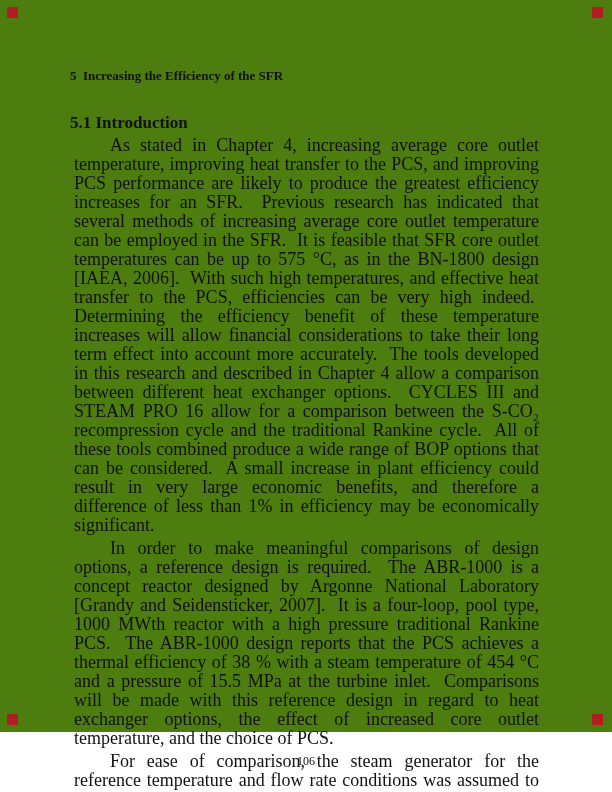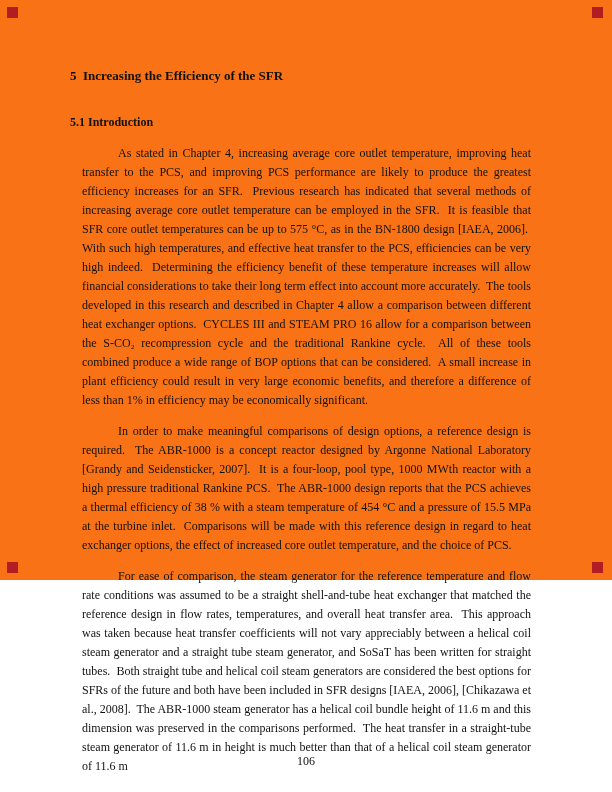--- a/index.html
+++ b/index.html
@@ -12,22 +12,22 @@
     background: #ffffff;
     font-family: "Liberation Serif", serif;
     color: #111111;
     position: relative;
     overflow: hidden;
   }
   .page {
     position: absolute;
     inset: 0;
     width: 612px;
-    height: 580px;
-    background: #f97316;
+    height: 732px;
+    background: #4d7c0f;
   }
   .corner-marker {
     position: absolute;
     width: 11px;
     height: 11px;
   }
   .corner-marker.tl { left: 7px;  top: 7px; }
   .corner-marker.tr { right: 9px; top: 7px; }
   .corner-marker.bl { left: 7px;  bottom: 7px; }
   .corner-marker.br { right: 9px; bottom: 7px; }
@@ -38,34 +38,34 @@
     top: 66px;
     width: 473px;
   }
   .chapter-heading {
     font-size: 13px;
     font-weight: bold;
     line-height: 19px;
     margin: 0 0 28px 0;
   }
   .section-heading {
-    font-size: 12px;
+    font-size: 17px;
     font-weight: bold;
     line-height: 19px;
     margin: 0;
   }
   .section-heading.sh-2 {
     margin-top: 2px;
   }
   .para {
-    font-size: 12px;
+    font-size: 18px;
     line-height: 19px;
     text-align: justify;
     text-indent: 36px;
-    margin: 12px;
+    margin: 4px;
   }
   .page-number {
     position: absolute;
     left: 0;
     right: 0;
     top: 753px;
     text-align: center;
     font-size: 12px;
     line-height: 16px;
     color: #111111;

